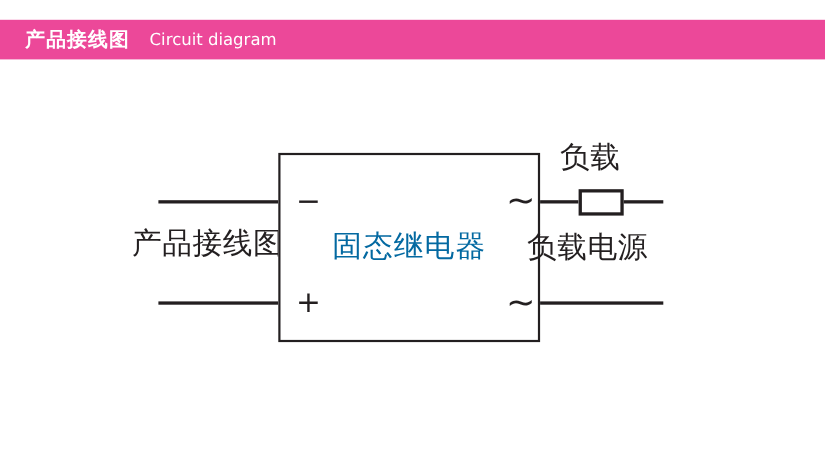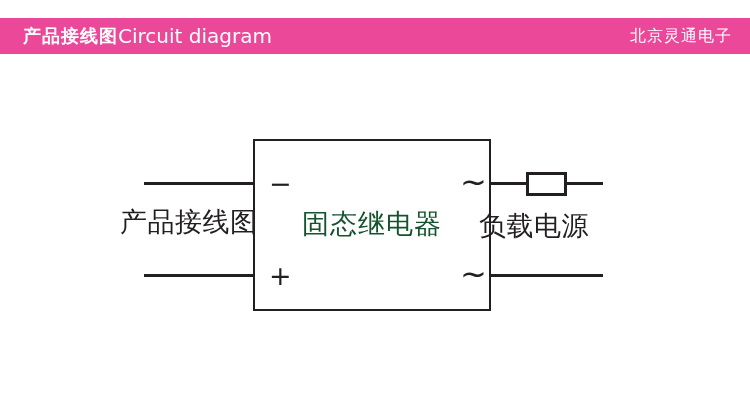--- a/index.html
+++ b/index.html
@@ -29,21 +29,22 @@
     padding: 0 18px 0 23px;
     color: #ffffff;
   }
   .header-title-zh {
     font-size: 18px;
     font-weight: bold;
     letter-spacing: 1px;
     white-space: nowrap;
   }
   .header-title-en {
-    font-size: 20px;
+    font-size: 15px;
+    margin-left: 18px;
     white-space: nowrap;
   }
   .header-company {
     margin-left: auto;
     font-size: 16px;
     letter-spacing: 1px;
     white-space: nowrap;
   }
   
   .diagram {
@@ -69,21 +70,21 @@
     background: #ffffff;
   }
   .relay-label {
     position: absolute;
     left: 253px;
     top: 152px;  
     width: 238px;
     text-align: center;
     font-size: 27px;
     letter-spacing: 1px;
-    color: #14532d;
+    color: #0369a1;
     white-space: nowrap;
   }
   .terminal {
     position: absolute;
     transform: translateY(-50%);
     line-height: 1;
     color: #231f20;
     white-space: nowrap;
   }
   .t-minus { left: 269px; top: 129px; font-size: 27px; }   
@@ -113,21 +114,20 @@
   .lbl-power   { left: 479px; top: 158px; }  
 </style>
 </head>
 <body>
 
 <div class="page">
 
   <div class="header-bar">
     <span class="header-title-zh">产品接线图</span>
     <span class="header-title-en">Circuit diagram</span>
-    <span class="header-company">北京灵通电子</span>
   </div>
 
   <div class="diagram">
 
     <div class="wire" style="left:144px; top:128px; width:109px;"></div>
     <div class="wire" style="left:144px; top:220px; width:109px;"></div>
 
     <div class="diagram-label lbl-control">产品接线图</div>
 
     <div class="relay-box"></div>
@@ -136,16 +136,17 @@
     <span class="terminal t-minus">−</span>
     <span class="terminal t-plus">+</span>
     <span class="terminal t-ac1">~</span>
     <span class="terminal t-ac2">~</span>
 
     <div class="wire" style="left:491px; top:128px; width:35px;"></div>
     <div class="resistor"></div>
     <div class="wire" style="left:567px; top:128px; width:36px;"></div>
     <div class="wire" style="left:491px; top:220px; width:112px;"></div>
 
+    <div class="diagram-label lbl-load">负载</div>
     <div class="diagram-label lbl-power">负载电源</div>
 
   </div>
 </div>
 
 </body></html>

